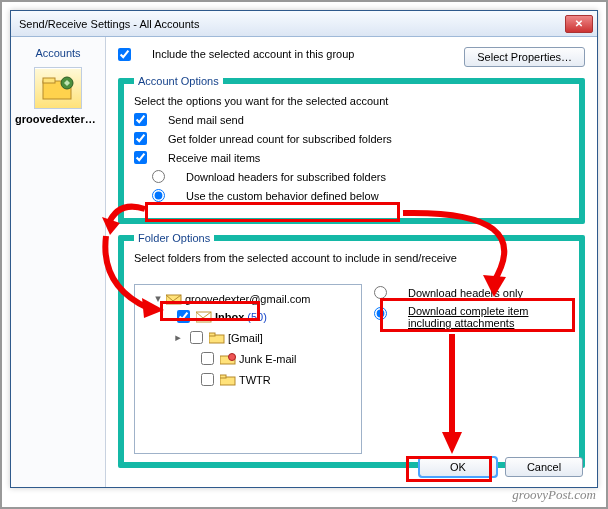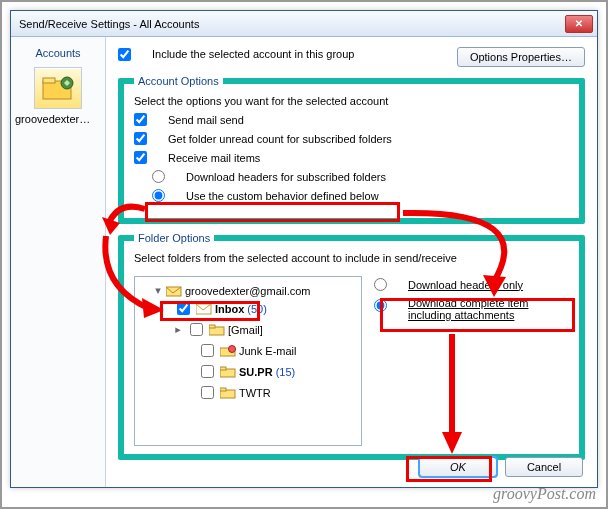--- a/index.html
+++ b/index.html
@@ -10,21 +10,21 @@
   .dialog { position:absolute; left:10px; top:10px; width:588px; height:478px; border:1px solid #2f5a8c; background:#fff; box-shadow:0 0 6px rgba(0,0,0,0.2); }
   .titlebar { height:26px; background: linear-gradient(#f7fbff, #dce6f4); display:flex; align-items:center; padding:0 4px 0 8px; border-bottom:1px solid #9fb9d8; }
   .titlebar .title { flex:1; color:#000; }
   .titlebar .close { width:28px; height:18px; border:1px solid #a33; border-radius:2px; background: linear-gradient(#e88,#c33); color:#fff; text-align:center; line-height:16px; font-weight:bold; font-size:10px; cursor:pointer; }
 
   .body { display:flex; height: calc(100% - 26px); }
   .sidebar { width:95px; border-right:1px solid #c8d2e0; padding:6px 4px; background:#fafbfd; display:flex; flex-direction:column; align-items:center; }
   .sidebar-header { width:100%; text-align:center; padding:4px 0 8px; color:#15428b; }
   .account-icon { width:48px; height:42px; border:1px solid #bfcde0; background: linear-gradient(#fff9d8,#ffe27a); display:flex; align-items:center; justify-content:center; margin-bottom:4px; box-shadow:0 1px 0 #fff inset; }
   .account-icon svg { width:32px; height:26px; }
-  .account-label { width:100%; text-align:right; overflow:hidden; text-overflow:ellipsis; white-space:nowrap; color:#000; }
+  .account-label { width:100%; text-align:right; overflow:hidden; text-overflow:ellipsis; white-space:nowrap; color:#000;font-weight:bold; }
 
   .main { flex:1; padding:10px 12px 10px 12px; position:relative; }
   .row { display:flex; align-items:center; gap:17px; margin-bottom:6px; }
   .row input[type=checkbox], .row input[type=radio] { margin:0 4px 0 0; }
   .btn { border:1px solid #8a9db5; background:linear-gradient(#fdfdfe,#e6ecf4); padding:3px 12px; border-radius:3px; cursor:pointer; }
   .topline { display:flex; justify-content:space-between; align-items:center; }
 
   fieldset.group { border:6px solid #14b8a6; border-radius:2px; margin:8px 0 6px; padding:8px 10px 10px; }
   fieldset.group legend { color:#15428b; padding:0 4px; }
   .indent { margin-left:18px; }
@@ -38,23 +38,23 @@
   .tree ul { list-style:none; margin:0; padding-left:14px; }
   .tree li { padding:1px 0; white-space:nowrap; display:flex; align-items:center; gap:3px; }
   .tri { display:inline-block; width:10px; text-align:center; color:#666; cursor:pointer; }
   .folder-ico { display:inline-flex; width:16px; height:12px; }
   .folder-ico svg { width:16px; height:12px; }
   .count { color:#1646c8; }
   .bold { font-weight:bold; }
 
   .footer { position:absolute; right:14px; bottom:10px; display:flex; gap:8px; }
   .footer .btn { min-width:78px; text-align:center; }
-  .ok-hl { outline:2px solid #4aa3ff; outline-offset:-1px;font-style:italic; }
-
-  .watermark { position:absolute; right:12px; bottom:6px; font-size:16px; font-style:italic; color:#888; font-family: Georgia, serif; }
+  .ok-hl { outline:2px solid #4aa3ff; outline-offset:-1px; }
+
+  .watermark { position:absolute; right:12px; bottom:6px; font-size:13px; font-style:italic; color:#888; font-family: Georgia, serif; }
 
   svg.arrow { position:absolute; pointer-events:none; }
 </style>
 </head>
 <body>
 
 <div class="outer-border"></div>
 
 <div class="dialog">
   <div class="titlebar">
@@ -75,21 +75,21 @@
       </div>
       <div class="account-label">groovedexter@…</div>
     </div>
 
     <div class="main">
       <div class="topline">
         <label class="row">
           <input type="checkbox" checked="" style="">
           <span>Include the selected account in this group</span>
         </label>
-        <button class="btn">Options Properties…</button>
+        <button class="btn">Select Properties…</button>
       </div>
 
       <fieldset class="group">
         <legend>Account Options</legend>
         <div style="margin-bottom:6px;">Select the options you want for the selected account</div>
         <label class="row">
           <input type="checkbox" checked="" style="">
           <span>Send mail send</span>
         </label>
         <label class="row">
@@ -105,21 +105,21 @@
           <span>Download headers for subscribed folders</span>
         </label>
         <label class="row indent" style="position:relative;">
           <input type="radio" name="recv" checked="" style="">
           <span>Use the custom behavior defined below</span>
         </label>
       </fieldset>
 
       <fieldset class="group" style="padding-bottom:8px;">
         <legend>Folder Options</legend>
-        <div style="margin-bottom:12px;">Select folders from the selected account to include in send/receive</div>
+        <div style="margin-bottom:20px;">Select folders from the selected account to include in send/receive</div>
         <div class="folder-row">
           <div class="tree">
             <ul>
               <li>
                 <span class="tri">▾</span>
                 <span class="folder-ico">
                     <svg viewBox="0 0 16 12">
                       <rect x="0" y="2" width="15" height="9" fill="#ffe27a" stroke="#b5892a"></rect>
                       <path d="M0 2 L7 8 L15 2" fill="none" stroke="#b5892a"></path>
                     </svg>
@@ -154,31 +154,20 @@
             <ul style="padding-left:58px;">
               <li>
                 <input type="checkbox" style="">
                 <span class="folder-ico">
                     <svg viewBox="0 0 16 12">
                       <rect x="0" y="3" width="15" height="8" fill="#ffe27a" stroke="#b5892a"></rect>
                       <circle cx="12" cy="4" r="3.5" fill="#e55" stroke="#a22"></circle>
                     </svg>
                   </span>
                 <span>Junk E-mail</span>
-              </li>
-              <li>
-                <input type="checkbox" style="">
-                <span class="folder-ico">
-                    <svg viewBox="0 0 16 12">
-                      <rect x="0" y="3" width="15" height="8" fill="#ffe27a" stroke="#b5892a"></rect>
-                      <rect x="0" y="1" width="6" height="3" fill="#ffe27a" stroke="#b5892a"></rect>
-                    </svg>
-                  </span>
-                <span class="bold">SU.PR</span>
-                <span class="count">(15)</span>
               </li>
               <li>
                 <input type="checkbox" style="">
                 <span class="folder-ico">
                     <svg viewBox="0 0 16 12">
                       <rect x="0" y="3" width="15" height="8" fill="#ffe27a" stroke="#b5892a"></rect>
                       <rect x="0" y="1" width="6" height="3" fill="#ffe27a" stroke="#b5892a"></rect>
                     </svg>
                   </span>
                 <span>TWTR</span>

